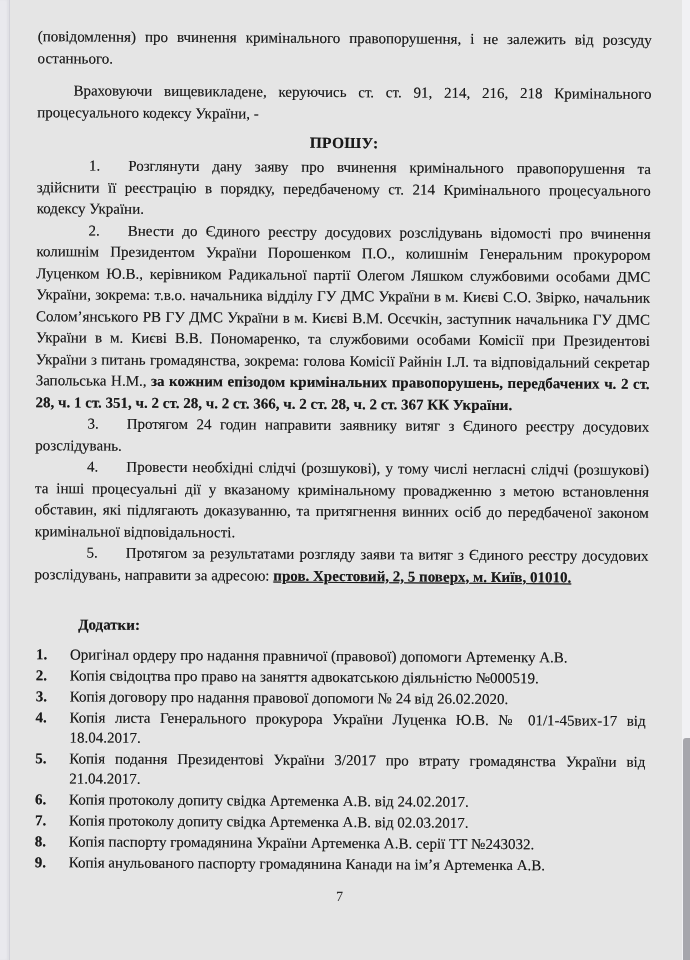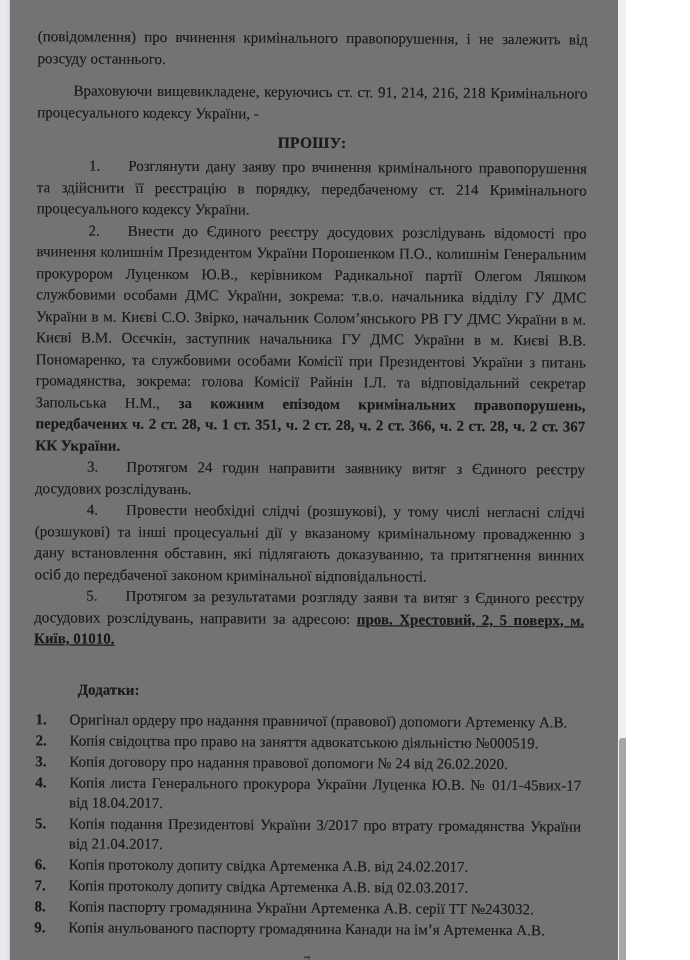--- a/index.html
+++ b/index.html
@@ -1,20 +1,20 @@
 <!DOCTYPE html>
 <html lang="uk"><head>
 <meta charset="utf-8">
 <style>
   html, body { margin: 0; padding: 0; background: #ffffff; }
   .screen {
     position: relative;
-    width: 626px;
+    width: 690px;
     height: 960px;
-    background: #737373;
+    background: #e5e5e5;
     overflow: hidden;
     font-family: "Liberation Serif", "DejaVu Serif", serif;
     color: #1a1a1a;
   }
   
   .edge-left {
     position: absolute; left: 0; top: 0; bottom: 0;
     width: 9px;
     background: #e9e9ee;
     border-right: 1px solid #d2d2da;
@@ -96,21 +96,21 @@
     <p class="body-text para-preamble">Враховуючи вищевикладене, керуючись ст. ст. 91, 214, 216, 218 Кримінального процесуального кодексу України, -</p>
 
     <p class="heading">ПРОШУ:</p>
 
     <p class="body-text req"><span class="rnum">1.</span><span>Розглянути дану заяву про вчинення кримінального правопорушення та здійснити її реєстрацію в порядку, передбаченому ст. 214 Кримінального процесуального кодексу України.</span><span class="remph"></span></p>
 
     <p class="body-text req"><span class="rnum">2.</span><span>Внести до Єдиного реєстру досудових розслідувань відомості про вчинення колишнім Президентом України Порошенком П.О., колишнім Генеральним прокурором Луценком Ю.В., керівником Радикальної партії Олегом Ляшком службовими особами ДМС України, зокрема: т.в.о. начальника відділу ГУ ДМС України в м. Києві С.О. Звірко, начальник Солом’янського РВ ГУ ДМС України в м. Києві В.М. Осєчкін, заступник начальника ГУ ДМС України в м. Києві В.В. Пономаренко, та службовими особами Комісії при Президентові України з питань громадянства, зокрема: голова Комісії Райнін І.Л. та відповідальний секретар Запольська Н.М., </span><span class="remph">за кожним епізодом кримінальних правопорушень, передбачених ч. 2 ст. 28, ч. 1 ст. 351, ч. 2 ст. 28, ч. 2 ст. 366, ч. 2 ст. 28, ч. 2 ст. 367 КК України.</span></p>
 
     <p class="body-text req"><span class="rnum">3.</span><span>Протягом 24 годин направити заявнику витяг з Єдиного реєстру досудових розслідувань.</span><span class="remph"></span></p>
 
-    <p class="body-text req"><span class="rnum">4.</span><span>Провести необхідні слідчі (розшукові), у тому числі негласні слідчі (розшукові) та інші процесуальні дії у вказаному кримінальному провадженню з дану встановлення обставин, які підлягають доказуванню, та притягнення винних осіб до передбаченої законом кримінальної відповідальності.</span><span class="remph"></span></p>
+    <p class="body-text req"><span class="rnum">4.</span><span>Провести необхідні слідчі (розшукові), у тому числі негласні слідчі (розшукові) та інші процесуальні дії у вказаному кримінальному провадженню з метою встановлення обставин, які підлягають доказуванню, та притягнення винних осіб до передбаченої законом кримінальної відповідальності.</span><span class="remph"></span></p>
 
     <p class="body-text req"><span class="rnum">5.</span><span>Протягом за результатами розгляду заяви та витяг з Єдиного реєстру досудових розслідувань, направити за адресою: </span><span class="remph u">пров. Хрестовий, 2, 5 поверх, м. Київ, 01010.</span></p>
 
     <p class="attachments-title">Додатки:</p>
 
     <div>
       <div class="att">
           <span class="anum">1.</span>
           <span class="atext">Оригінал ордеру про надання правничої (правової) допомоги Артеменку А.В.</span>
         </div>

